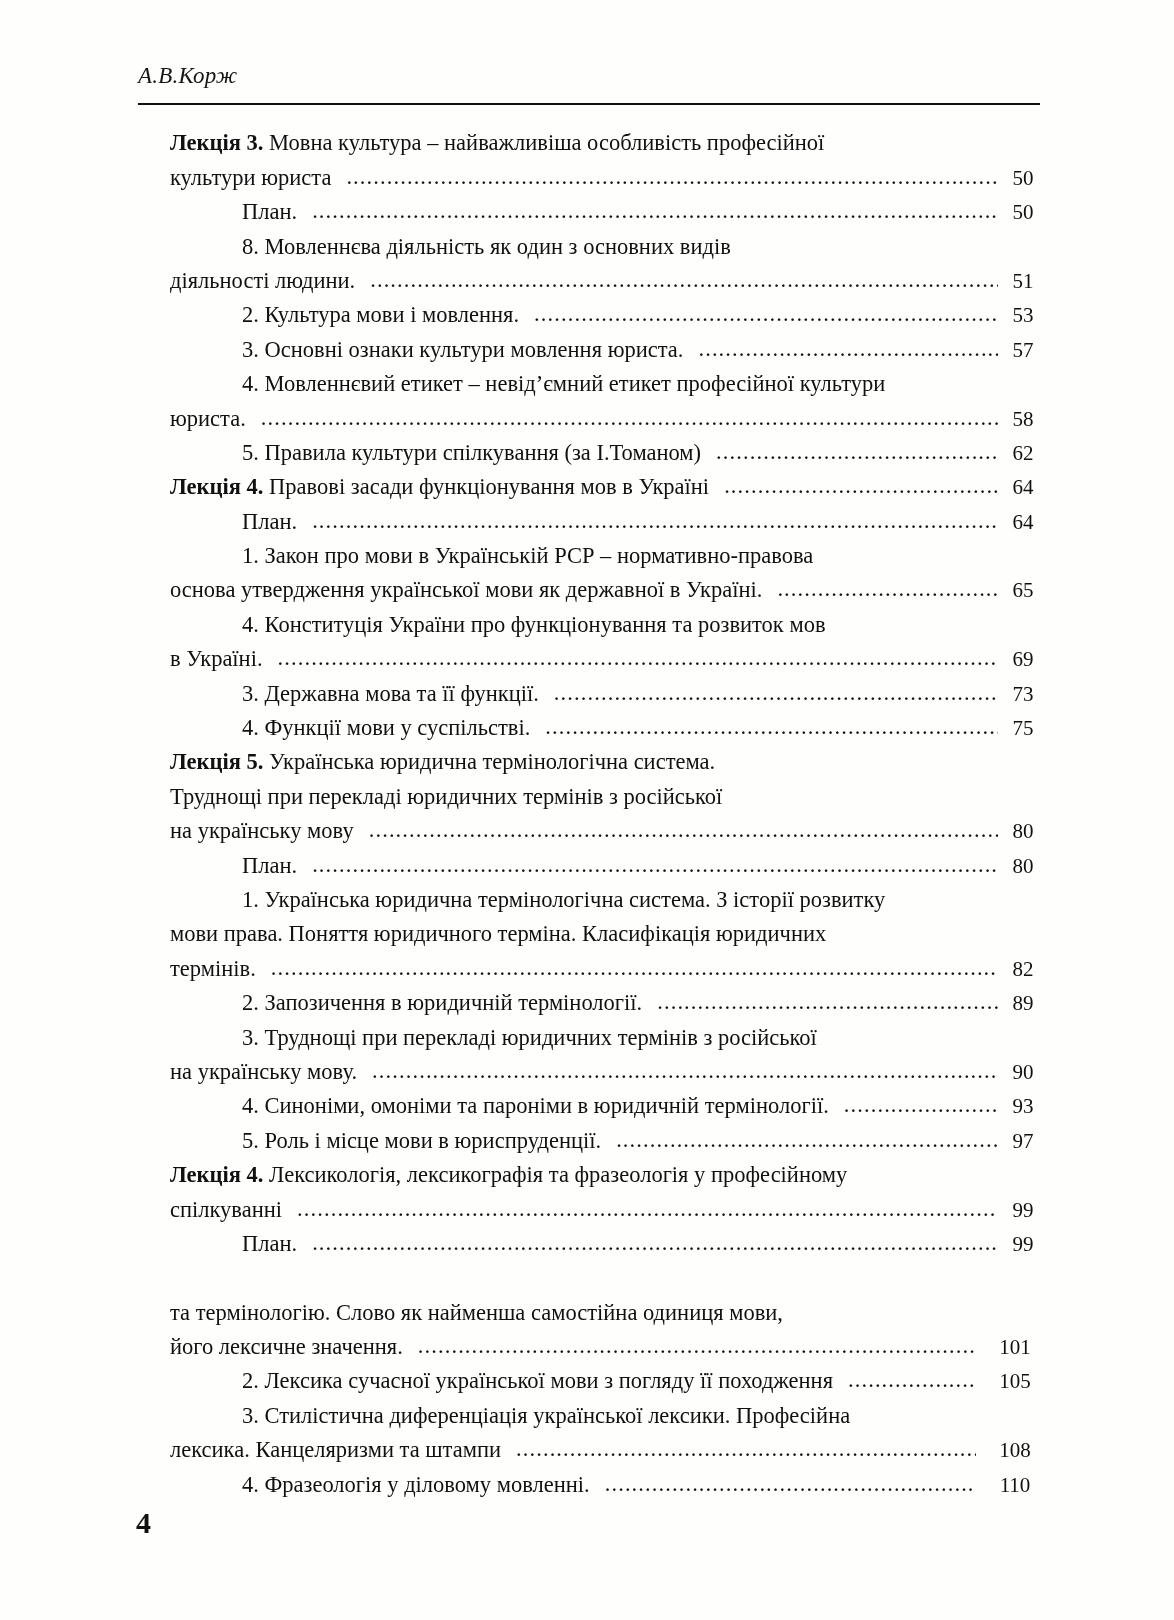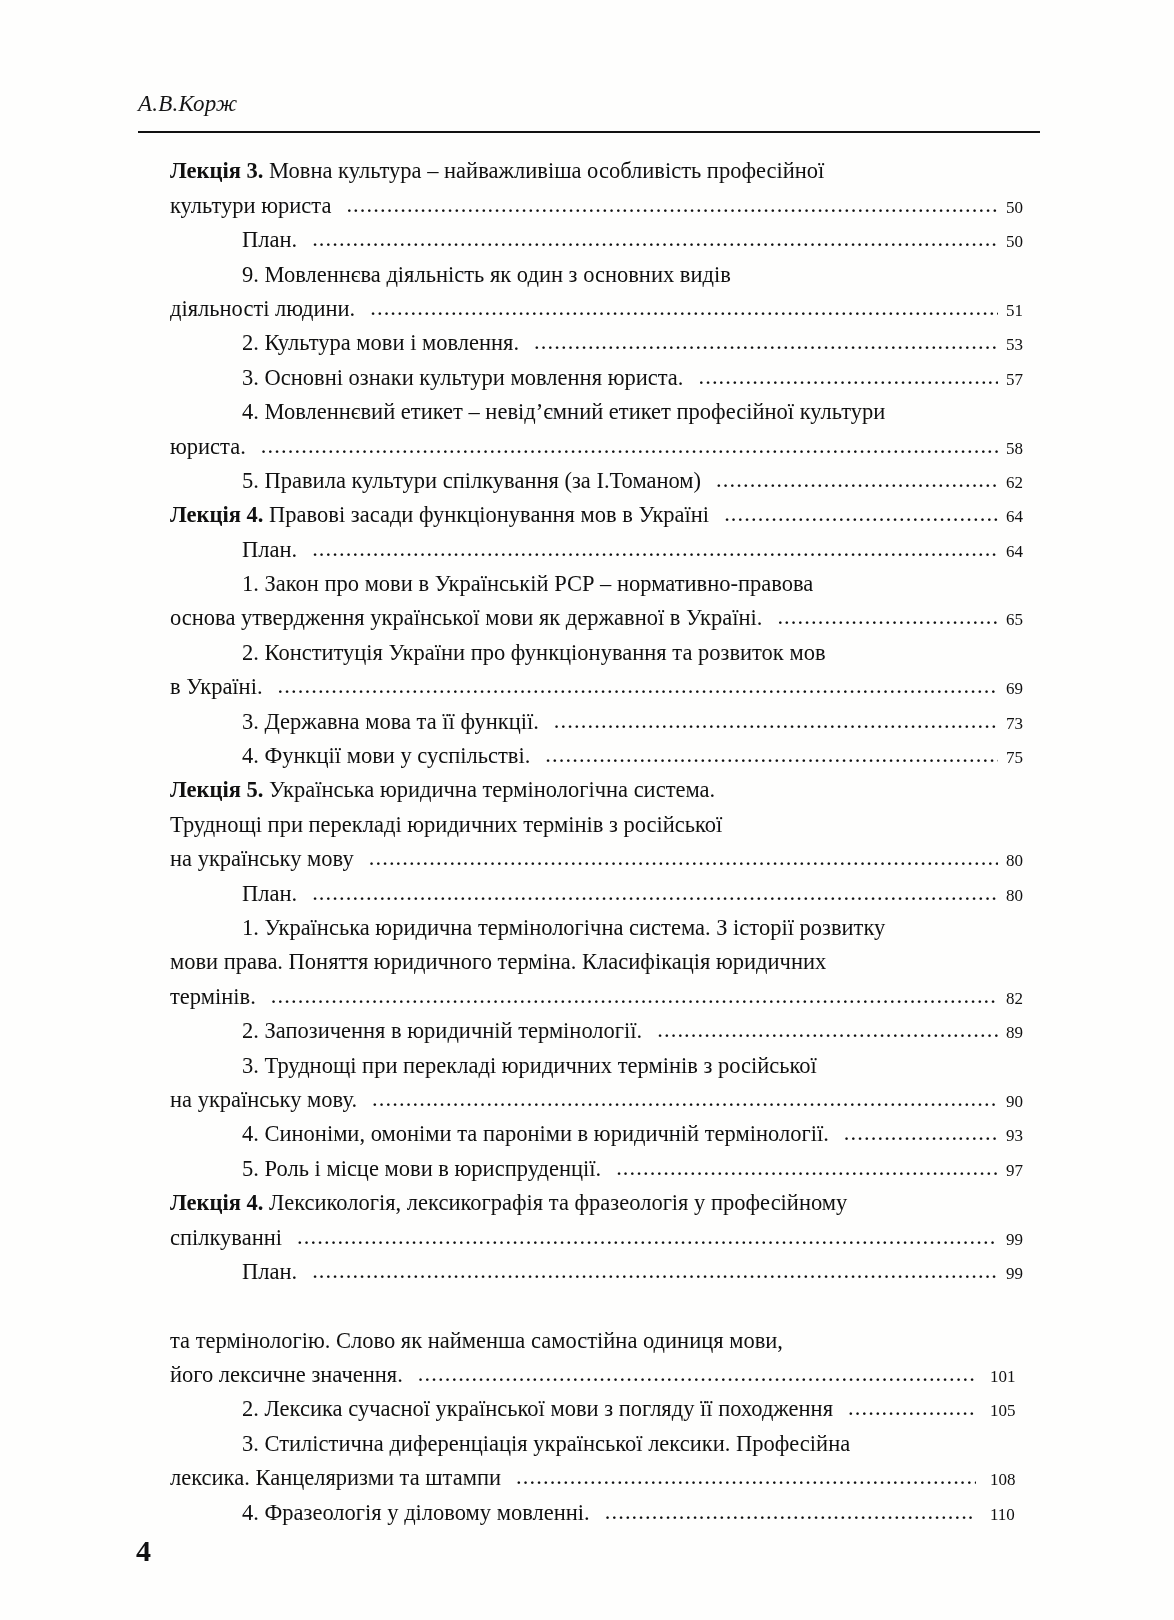--- a/index.html
+++ b/index.html
@@ -12,21 +12,20 @@
     background: #fefefd;
     font-family: "Liberation Serif", "DejaVu Serif", serif;
     color: #000000;
     overflow: hidden;
     position: relative;
   }
 
   .page {
     position: absolute;
     inset: 0;
-    margin-top: 28px;
   }
 
   
   .running-head {
     position: absolute;
     left: 138px;
     top: 62px;
     width: 902px;
   }
   .running-head .author {
@@ -94,23 +93,23 @@
     font-size: 22.5px;
     line-height: 0;
     color: #101010;
   }
   .leader.gap-before::before {
     left: 7px;
   }
 
   .pg {
     flex: 0 0 auto;
-    text-align: left;
+    text-align: center;
     min-width: 34px;
-    font-size: 17px;
+    font-size: 21px;
     color: #101010;
   }
   .pg.wide {
     min-width: 50px;
     padding-left: 6px;
   }
 
   
   .line.plain .leader::before { content: ""; }
 
@@ -144,21 +143,21 @@
         <span class="txt">культури юриста</span>
         <span class="leader gap-before"></span>
         <span class="pg">50</span>
       </div>
       <div class="line indent">
         <span class="txt">План.</span>
         <span class="leader gap-before"></span>
         <span class="pg">50</span>
       </div>
       <div class="line indent plain">
-        <span class="txt">9. Мовленнєва діяльність як один з основних видів</span>
+        <span class="txt">8. Мовленнєва діяльність як один з основних видів</span>
         <span class="leader"></span>
         <span class="pg"></span>
       </div>
       <div class="line">
         <span class="txt">діяльності людини.</span>
         <span class="leader gap-before"></span>
         <span class="pg">51</span>
       </div>
       <div class="line indent">
         <span class="txt">2. Культура мови і мовлення.</span>
@@ -199,21 +198,21 @@
         <span class="txt">1. Закон про мови в Українській РСР – нормативно-правова</span>
         <span class="leader"></span>
         <span class="pg"></span>
       </div>
       <div class="line">
         <span class="txt">основа утвердження української мови як державної в Україні.</span>
         <span class="leader gap-before"></span>
         <span class="pg">65</span>
       </div>
       <div class="line indent plain">
-        <span class="txt">2. Конституція України про функціонування та розвиток мов</span>
+        <span class="txt">4. Конституція України про функціонування та розвиток мов</span>
         <span class="leader"></span>
         <span class="pg"></span>
       </div>
       <div class="line">
         <span class="txt">в Україні.</span>
         <span class="leader gap-before"></span>
         <span class="pg">69</span>
       </div>
       <div class="line indent">
         <span class="txt">3. Державна мова та її функції.</span>

